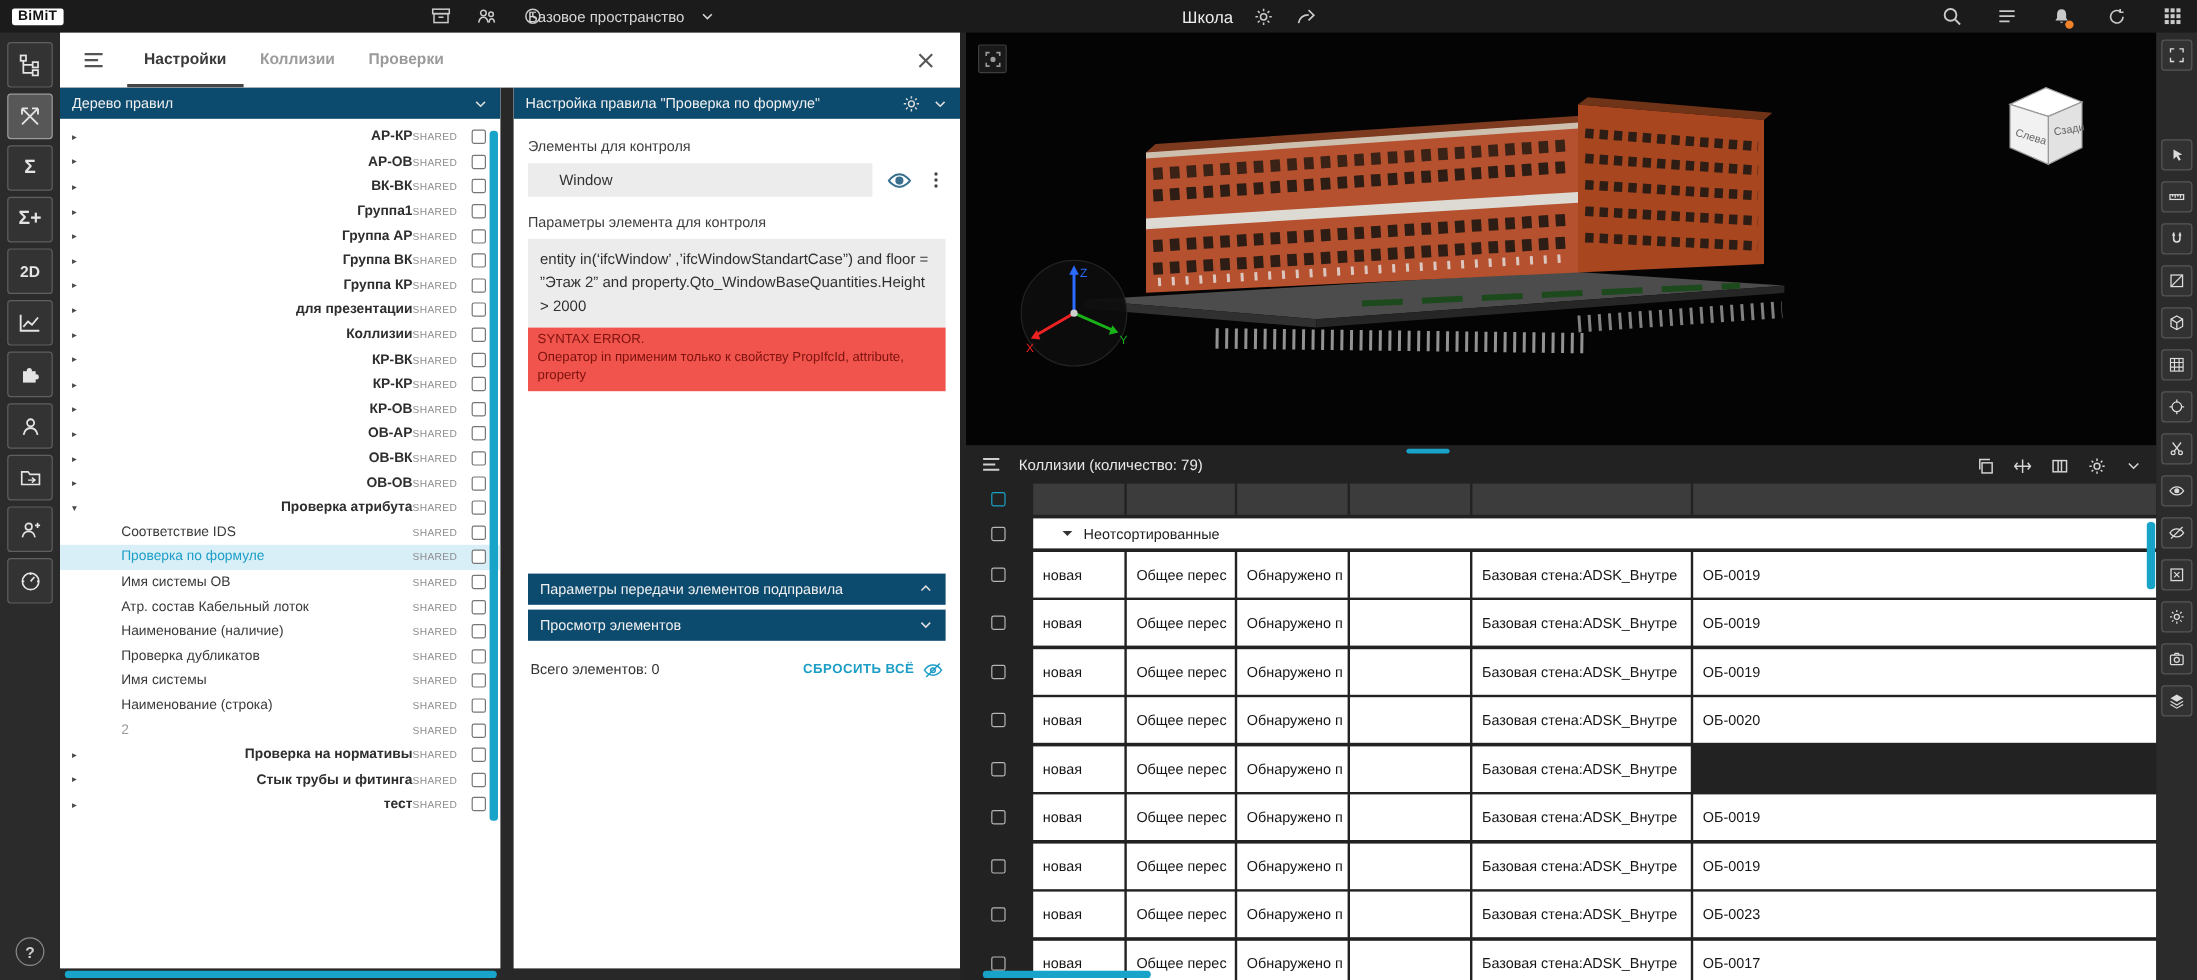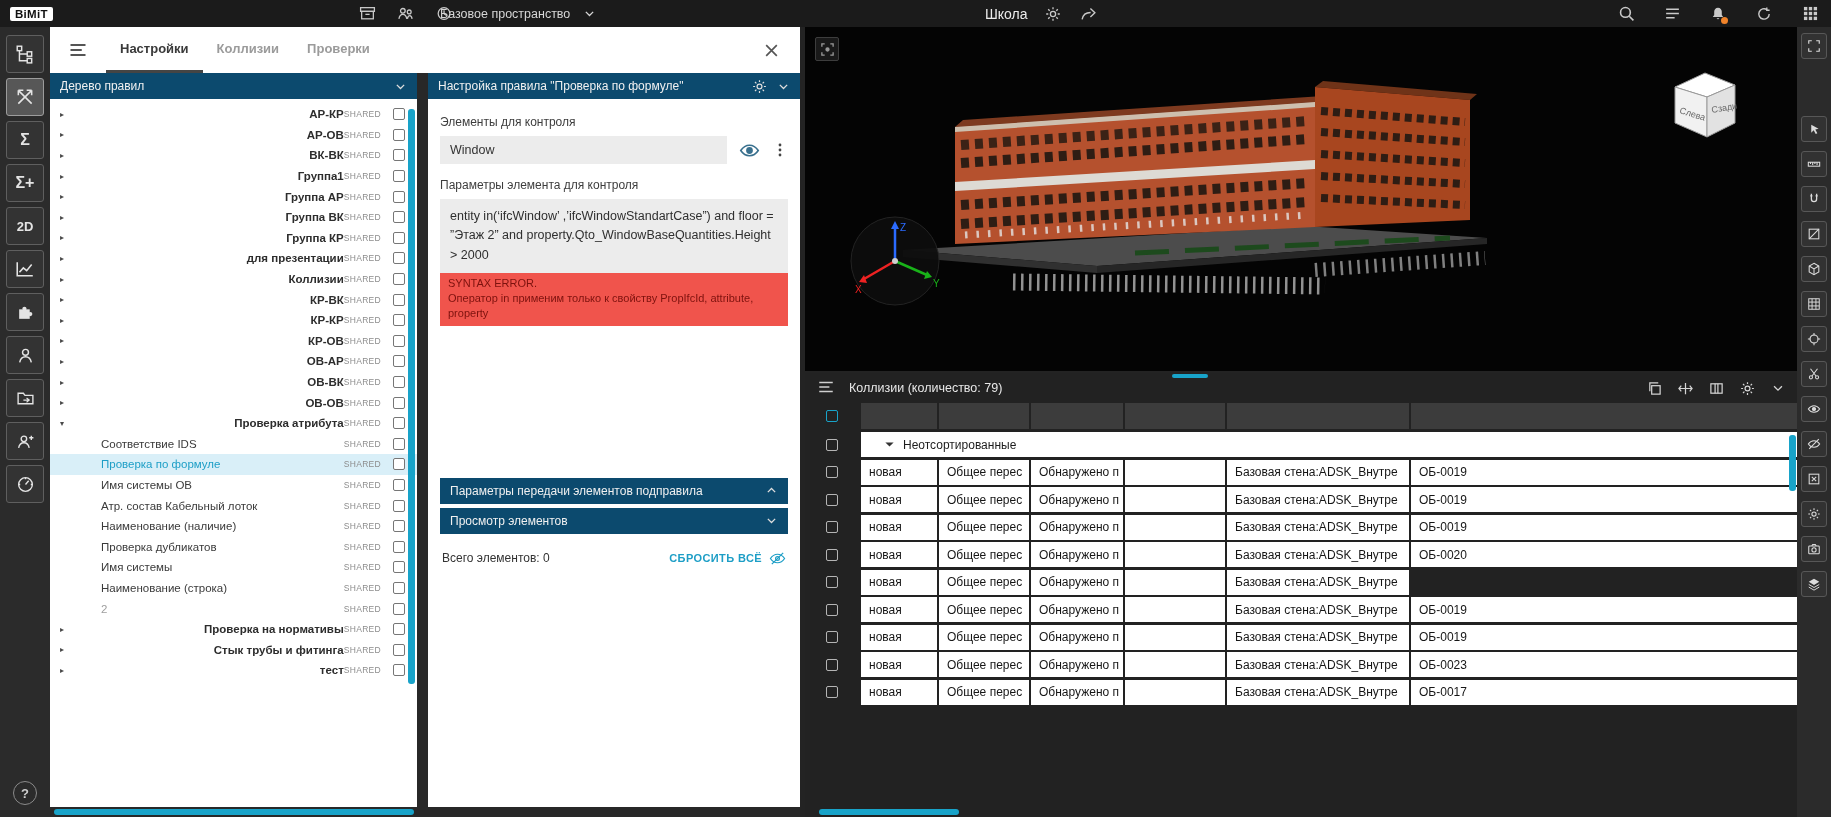--- a/index.html
+++ b/index.html
@@ -62,42 +62,42 @@
   .shared { font-size:8.5px; color:#8c8c8c; letter-spacing:.3px; margin-right:12px; flex:none; }
   .cb { width:12px; height:12px; border:1px solid #767676; border-radius:2px; background:#fff; flex:none; cursor:pointer; }
 
   .tree-vscroll { position:absolute; right:2px; top:36px; width:7px; height:575px; background:#18a3c9; border-radius:3px; cursor:pointer; }
   .tree-hscroll { position:absolute; left:4px; bottom:2px; width:360px; height:6px; background:#18a3c9; border-radius:3px; cursor:pointer; }
 
   
   .rp-body { padding:12px 12px 0 12px; display:flex; flex-direction:column; flex:1; }
   .field-label { font-size:12px; color:#3d3d3d; margin:4px 0 7px; }
   .input-row { display:flex; align-items:center; gap:12px; margin-bottom:10px; }
-  .txt-input { flex:1; height:28px; background:#ececec; border:none; padding:0 10px; font-size:12.5px; color:#333; font-family:inherit; }
+  .txt-input { flex:1; height:28px; background:#ececec; border:none; padding:0 26px; font-size:12.5px; color:#333; font-family:inherit; }
   .icon-btn { background:none; border:none; padding:0; cursor:pointer; display:flex; align-items:center; justify-content:center; }
   .formula-box { background:#ececec; padding:8px 10px; font-size:12.5px; color:#2f2f2f; line-height:1.55; min-height:58px; cursor:text; }
   .error-box { background:#f0544c; color:#7d120e; font-size:11px; line-height:1.35; padding:3px 8px 5px; }
   .sub-head { margin-top:152px; }
   .sub-head2 { margin-top:4px; }
   .preview-body { padding:16px 2px; display:flex; justify-content:space-between; align-items:center; font-size:12px; color:#333; }
   .reset-link { color:#1d9ec6; font-size:11px; font-weight:bold; letter-spacing:.4px; display:flex; gap:7px; align-items:center; cursor:pointer; background:none; border:none; font-family:inherit; }
 
   
   .viewport { position:absolute; left:805px; top:27px; right:34px; height:344px; background:#040404; overflow:hidden; cursor:grab; }
   .focus-btn { position:absolute; left:10px; top:10px; width:24px; height:24px; color:#9a9a9a; background:#191919;
                border:1px solid #3d3d3d; border-radius:2px; display:flex; align-items:center; justify-content:center; cursor:pointer; }
   .nav-cube { position:absolute; right:52px; top:36px; width:80px; height:84px; cursor:pointer; }
   .gizmo { position:absolute; left:42px; top:186px; width:96px; height:96px; cursor:pointer; }
 
   
   .collisions { position:absolute; left:805px; top:373px; right:34px; bottom:0; background:#222; overflow:hidden; }
   .drag-handle { position:absolute; top:1px; left:37%; width:36px; height:4px; background:#18a3c9; border-radius:2px; cursor:row-resize; }
   .col-head { height:30px; display:flex; align-items:center; gap:12px; padding:0 12px; color:#e8e8e8; font-size:12.5px; }
   .col-head .ch-icons { margin-left:auto; display:flex; gap:16px; align-items:center; color:#d5d5d5; }
-  .c-row { display:grid; grid-template-columns:54px 76px 90px 92px 100px 182px 1fr; column-gap:2px; margin-bottom:2.5px; height:25px; }
+  .c-row { display:grid; grid-template-columns:54px 76px 90px 92px 100px 182px 1fr; column-gap:2px; margin-bottom:2.5px; height:38px; }
   .c-head-row { height:26px; margin-bottom:3px; }
   .c-hcell { background:#3c3c3c; color:#e3e3e3; font-size:11.5px; display:flex; align-items:center; padding:0 8px; white-space:nowrap; overflow:hidden; cursor:pointer; }
   .c-cbcell { display:flex; align-items:center; justify-content:center; }
   .c-cell { background:#fff; color:#161616; font-size:12px; display:flex; align-items:center; padding:0 8px; white-space:nowrap; overflow:hidden; }
   .cb-dark { border-color:#b5b5b5; background:transparent; }
   .cb-accent { border:1.5px solid #18a3c9; background:transparent; }
   .group-row { display:grid; grid-template-columns:54px 1fr; column-gap:2px; height:25px; margin-bottom:2.5px; }
   .group-cell { background:#fff; color:#1d1d1d; font-size:12px; display:flex; align-items:center; gap:8px; padding:0 23px; cursor:pointer; }
   .tbl { padding:0; }
   .c-vscroll { position:absolute; right:1px; top:62px; width:7px; height:56px; background:#18a3c9; border-radius:3px; cursor:pointer; }

